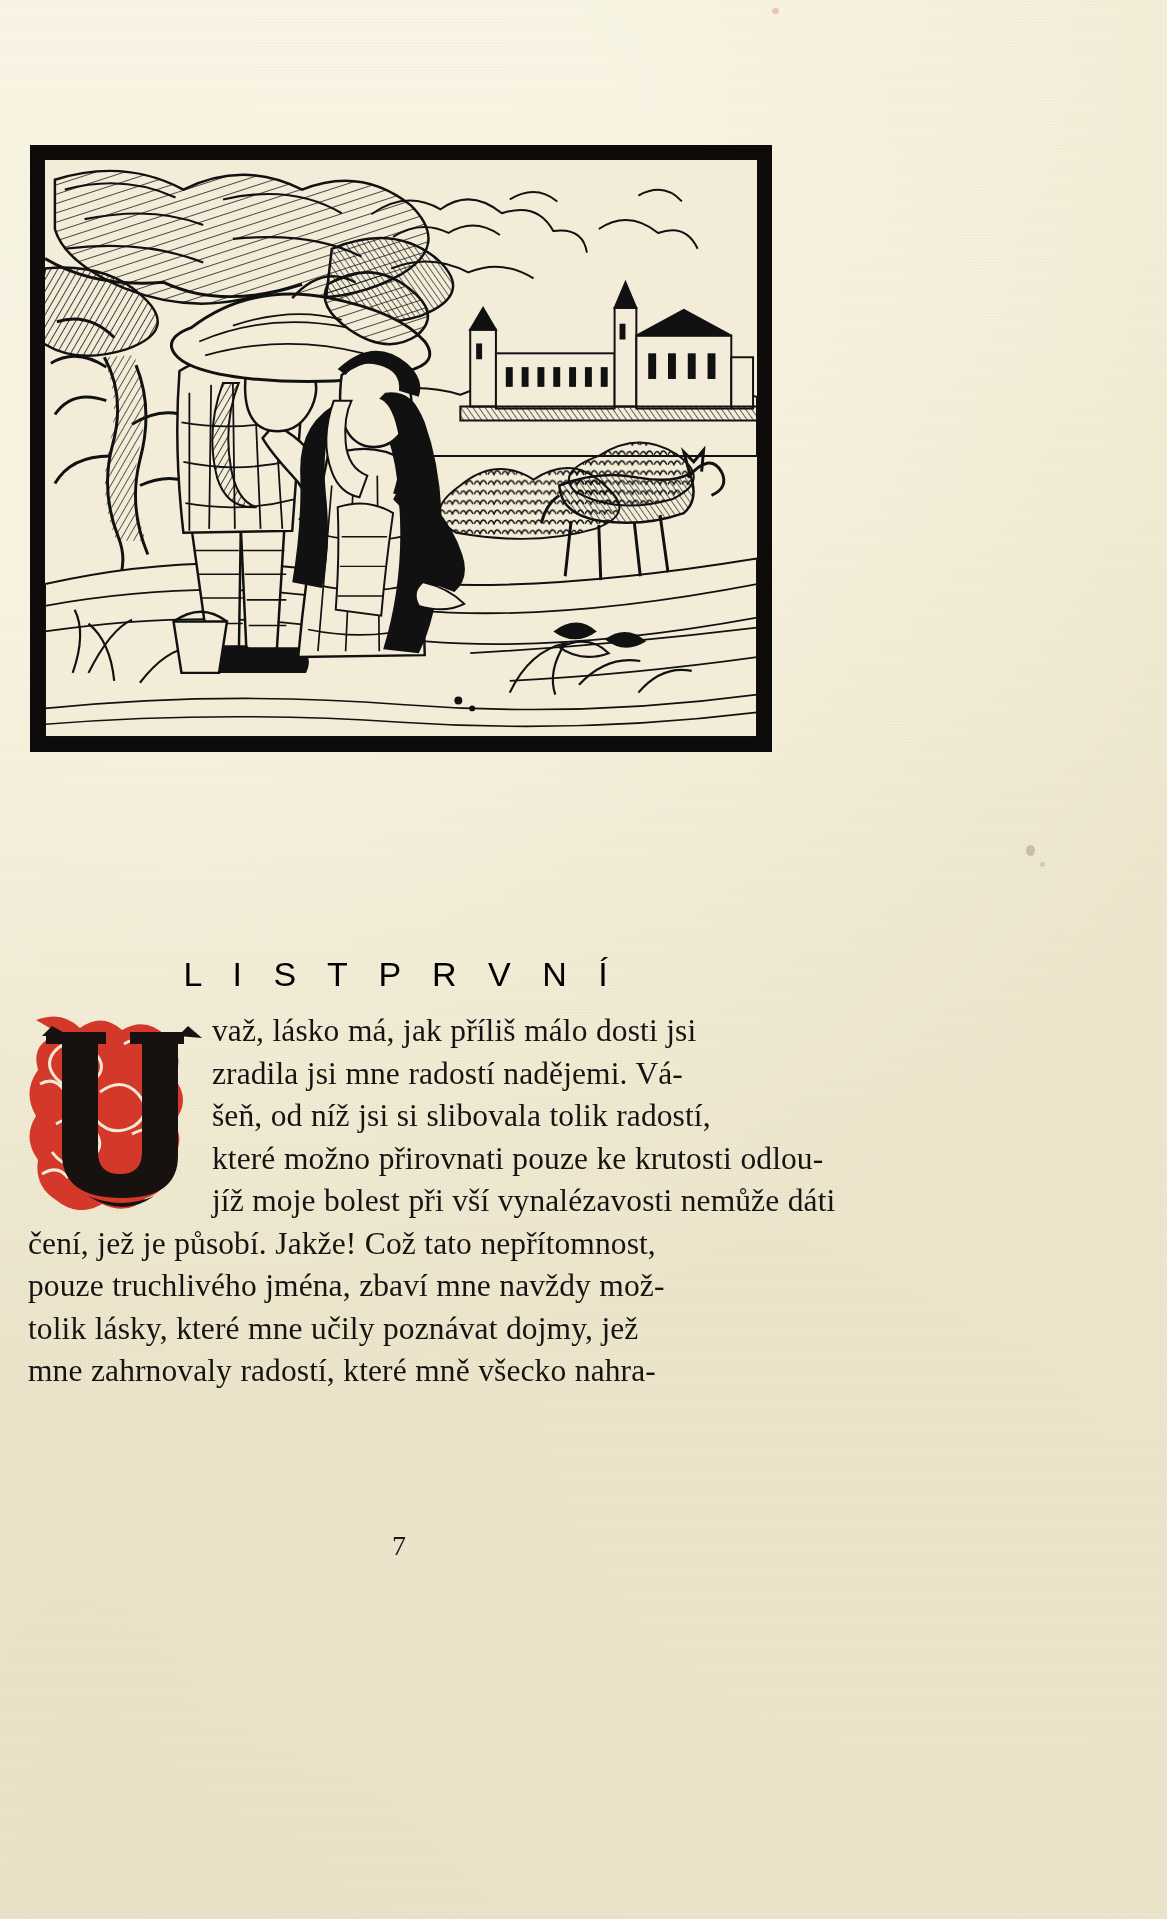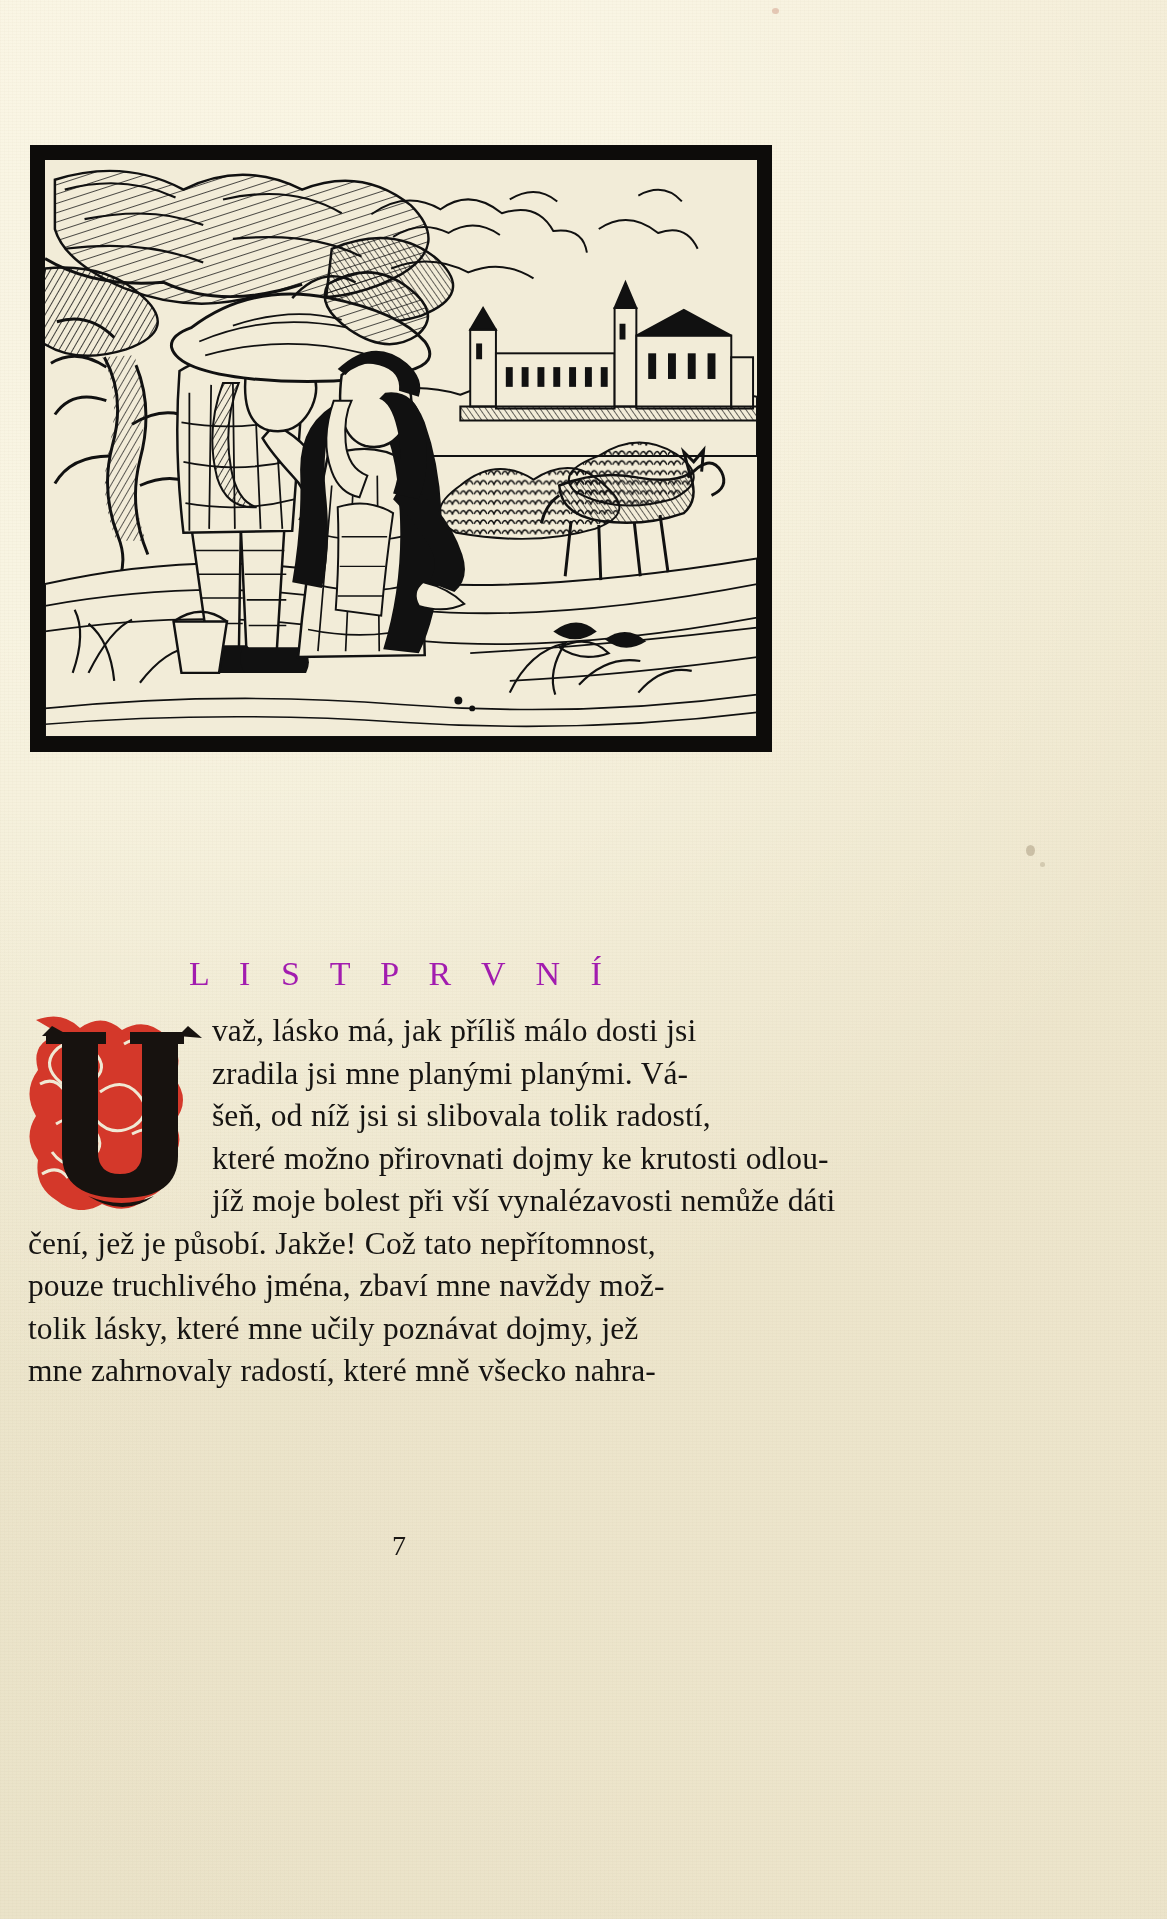--- a/index.html
+++ b/index.html
@@ -65,22 +65,22 @@
   }
   .woodcut-svg { display: block; width: 100%; height: 100%; }
 
   
   .chapter-title {
     position: absolute;
     left: 30px;
     top: 955px;
     width: 742px;
     text-align: center;
-    color: #a21caf;
-    font-family: Liberation Serif, serif;
+    color: #000000;
+    font-family: Liberation Sans, sans-serif;
     font-size: 34px;
     letter-spacing: 11px;
     font-weight: 400;
   }
 
   
   .body-block {
     position: absolute;
     left: 28px;
     top: 1010px;
@@ -361,24 +361,24 @@
             <path d="M150 22 l10 -10 l14 12 z"></path>
             <path d="M60 182 q34 14 66 0 q-30 22 -66 0 z"></path>
           </g>
         </g>
       </svg>
     </div>
 
     <div class="para">
       <span class="indent-lines">
         <span class="line">važ, lásko má, jak příliš málo dosti jsi</span>
-        <span class="line">zradila jsi mne planými planými. Vá-</span>
+        <span class="line">zradila jsi mne radostí nadějemi. Vá-</span>
         <span class="line">šeň, od níž jsi si slibovala tolik radostí,</span>
       </span>
-      <span class="line">které možno přirovnati dojmy ke krutosti odlou-</span>
+      <span class="line">které možno přirovnati pouze ke krutosti odlou-</span>
       <span class="line">jíž moje bolest při vší vynalézavosti nemůže dáti</span>
       <span class="line">čení, jež je působí. Jakže! Což tato nepřítomnost,</span>
       <span class="line">pouze truchlivého jména, zbaví mne navždy mož-</span>
       <span class="line">tolik lásky, které mne učily poznávat dojmy, jež</span>
       <span class="line">mne zahrnovaly radostí, které mně všecko nahra-</span>
     </div>
   </div>
 
   <div class="folio">7</div>
 

